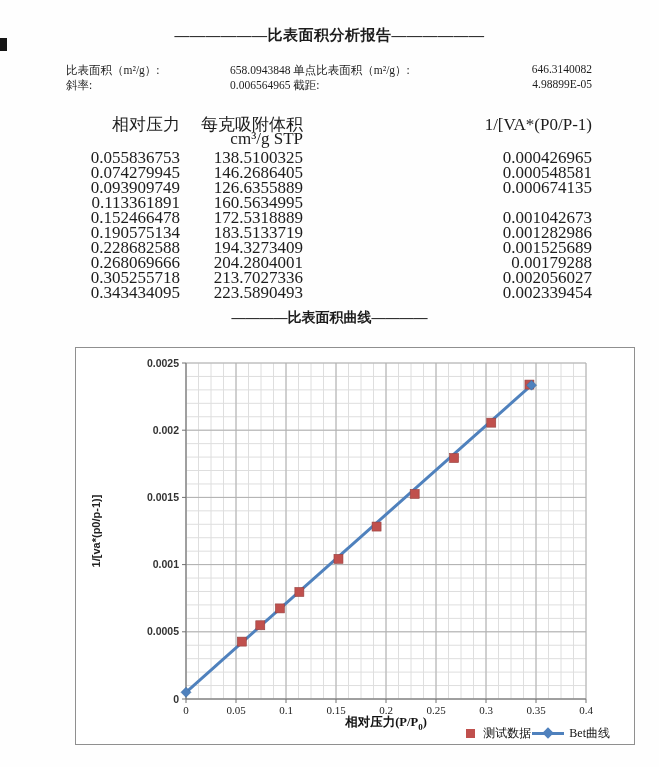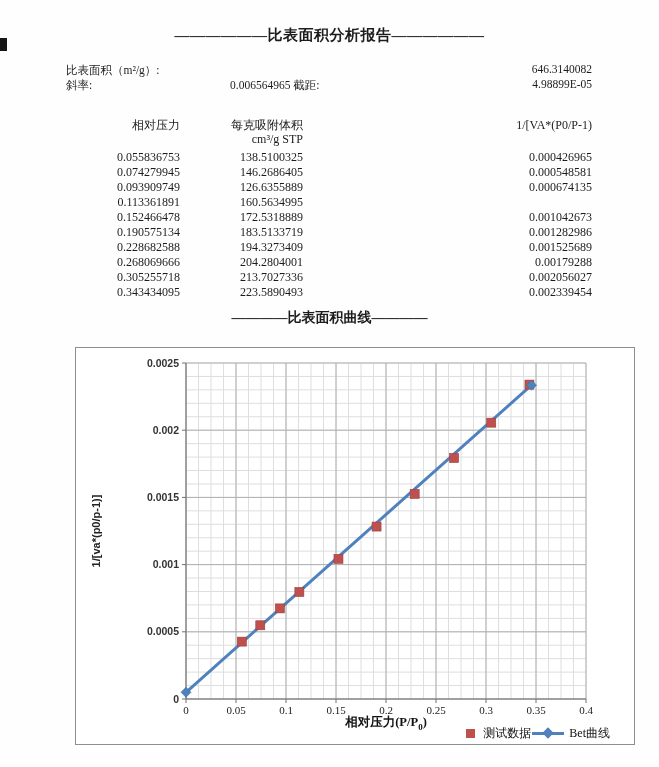--- a/index.html
+++ b/index.html
@@ -6,21 +6,21 @@
   .page{position:relative;width:659px;height:767px;background:#fefefe;overflow:hidden;
         font-family:"Liberation Serif","DejaVu Serif",serif;color:#1c1c1c;}
   .artifact{position:absolute;left:0;top:38px;width:7px;height:13px;background:#161616;}
   .doc-title{position:absolute;top:26px;left:0;width:100%;text-align:center;
              font-size:15px;font-weight:bold;letter-spacing:0.5px;white-space:nowrap;}
   .summary{position:absolute;top:63px;left:0;width:659px;font-size:11.5px;}
   .srow{position:relative;height:15px;}
   .srow .c1{position:absolute;left:66px;}
   .srow .c2{position:absolute;left:230px;}
   .srow .c3{position:absolute;right:67px;text-align:center;}
-  .datatable{position:absolute;top:118px;left:0;width:659px;font-size:12px;}
+  .datatable{position:absolute;top:118px;left:0;width:659px;font-size:17px;}
   .thead,.trow{display:flex;}
   .tc{white-space:nowrap;}
   .tc.c1{width:180px;text-align:right;}
   .tc.c2{width:123px;text-align:right;}
   .tc.c3{width:289px;text-align:right;}
   .thead .tc{line-height:14px;}
   .trow{height:15px;line-height:15px;}
   .thead{margin-bottom:4px;}
   .chart-title{position:absolute;top:309px;left:0;width:100%;text-align:center;
                font-size:14px;font-weight:bold;white-space:nowrap;}
@@ -46,20 +46,21 @@
 
 <div class="page">
 
   <div class="artifact"></div>
 
   <div class="doc-title">——————比表面积分析报告——————</div>
 
   <div class="summary">
     <div class="srow">
       <span class="c1">比表面积（m²/g）:</span>
+      <span class="c2">658.0943848 单点比表面积（m²/g）:</span>
       <span class="c3">646.3140082</span>
     </div>
     <div class="srow">
       <span class="c1">斜率:</span>
       <span class="c2">0.006564965 截距:</span>
       <span class="c3">4.98899E-05</span>
     </div>
   </div>
 
   <div class="datatable">

